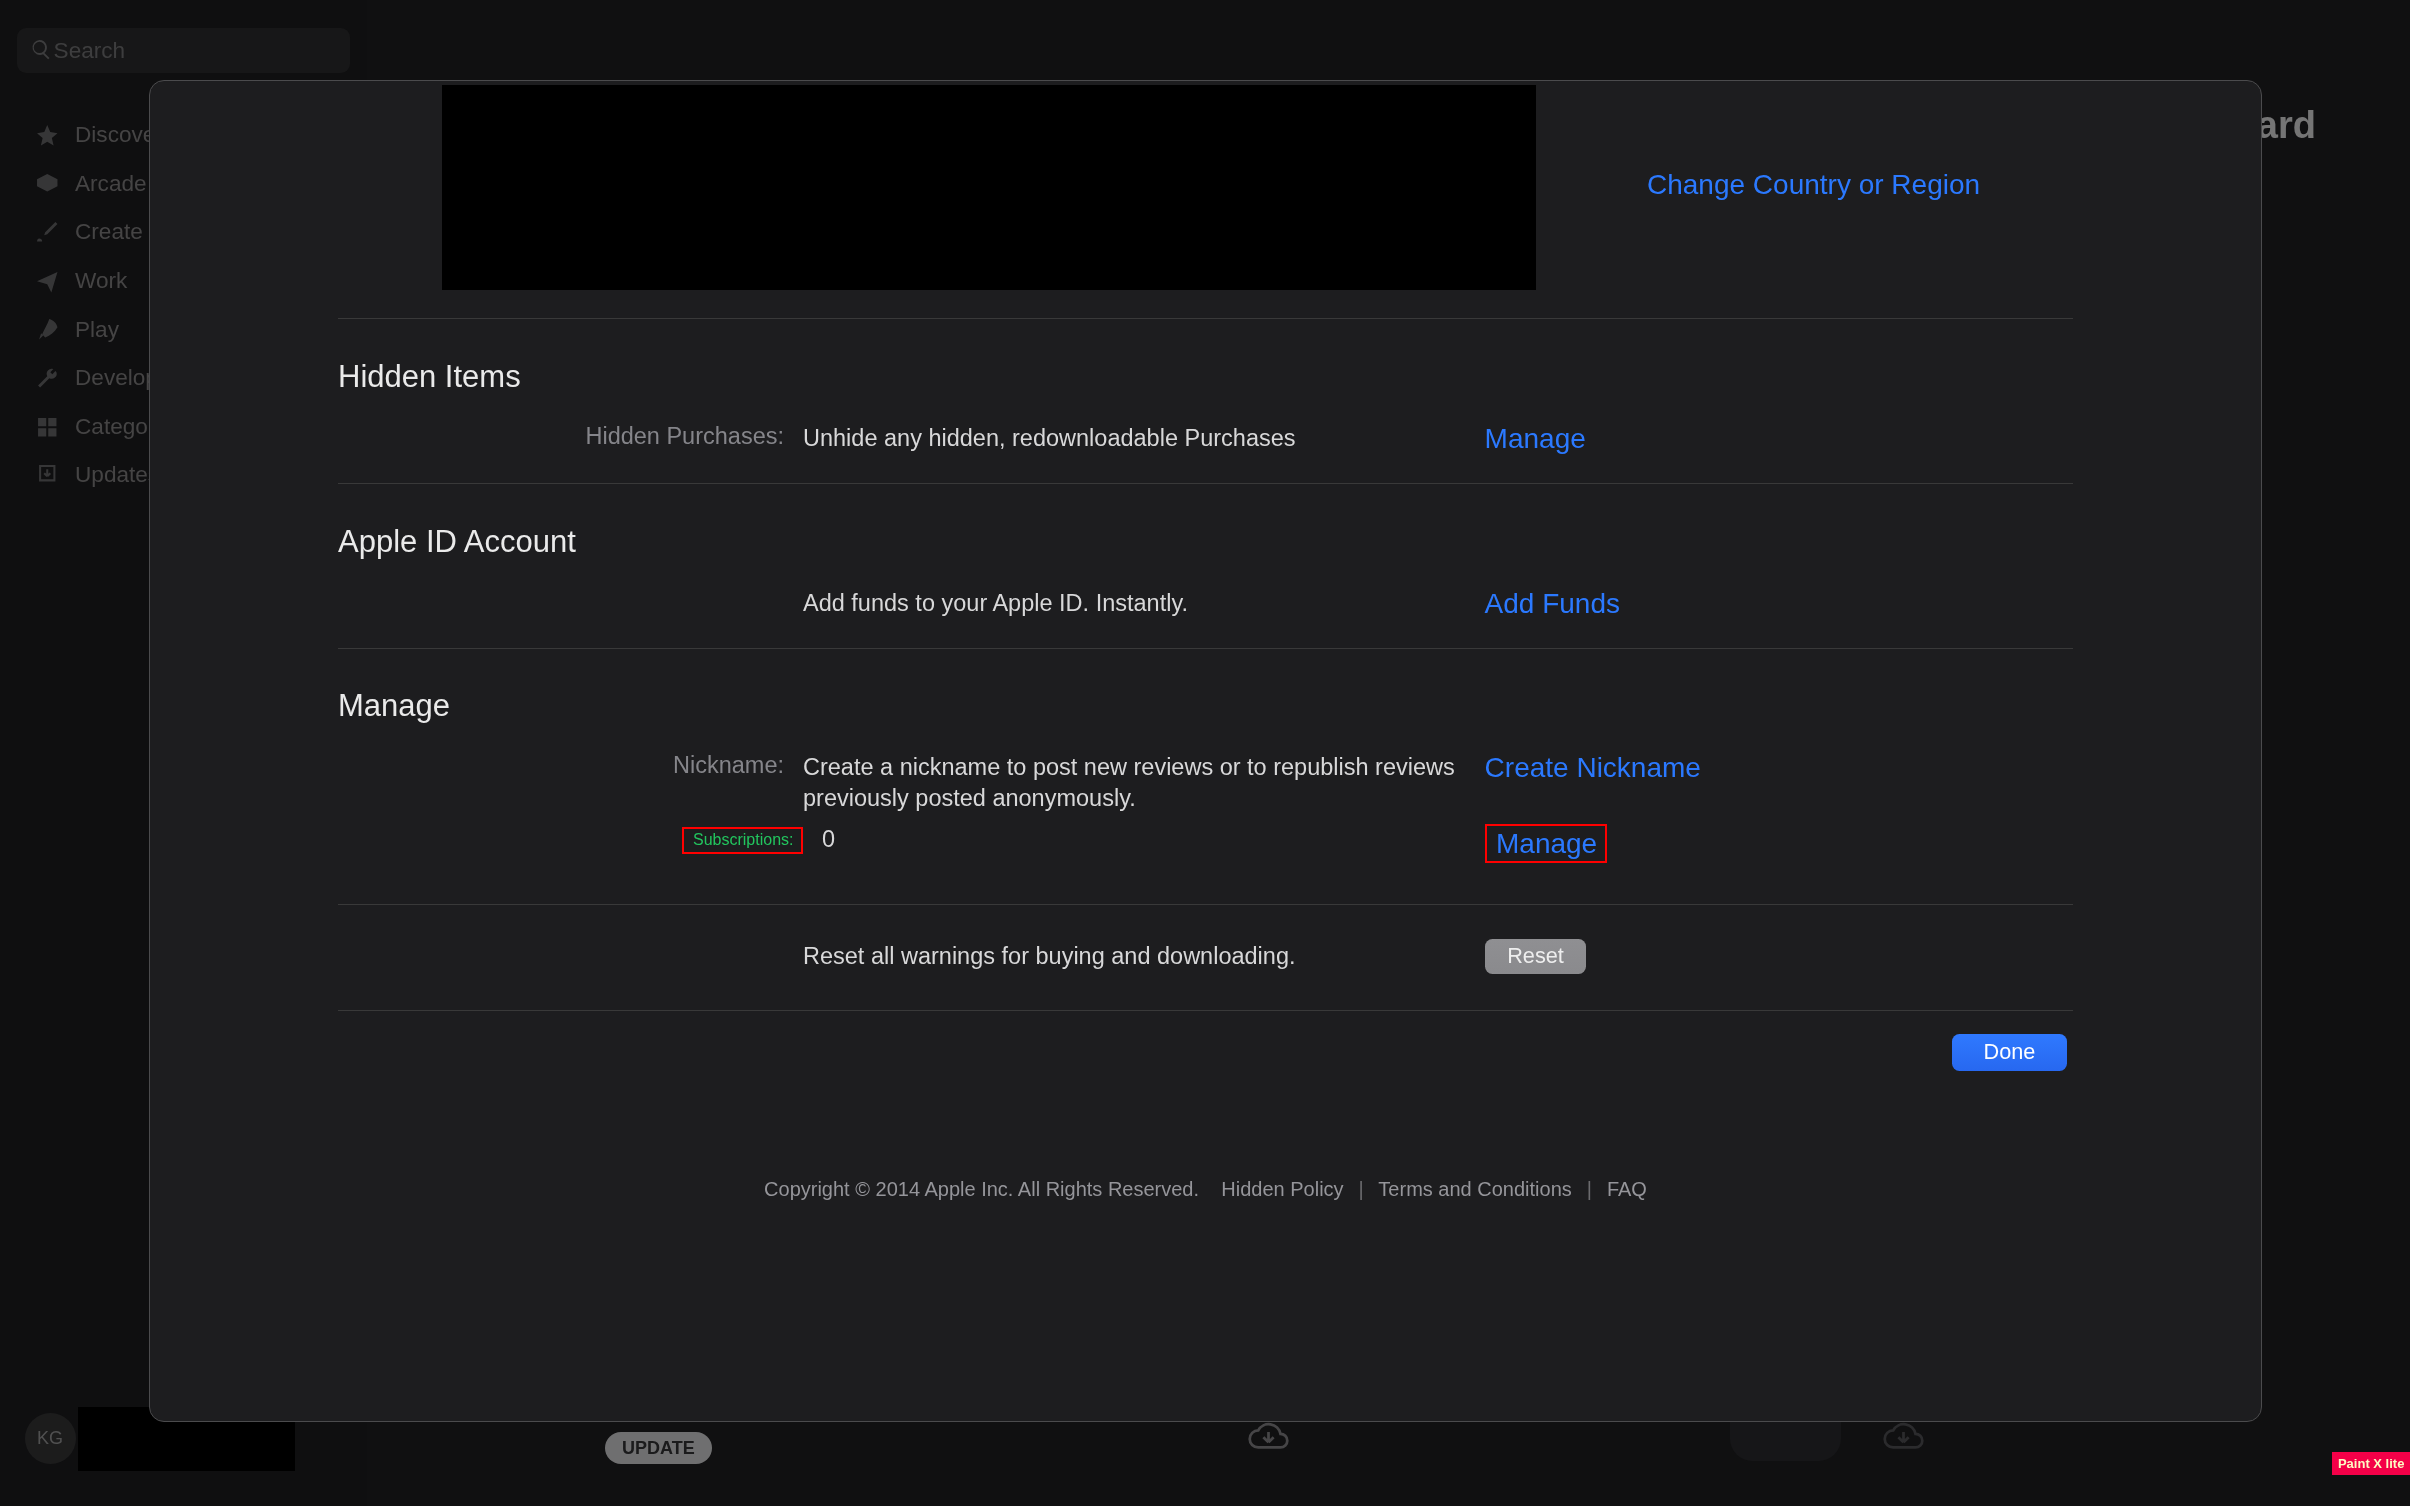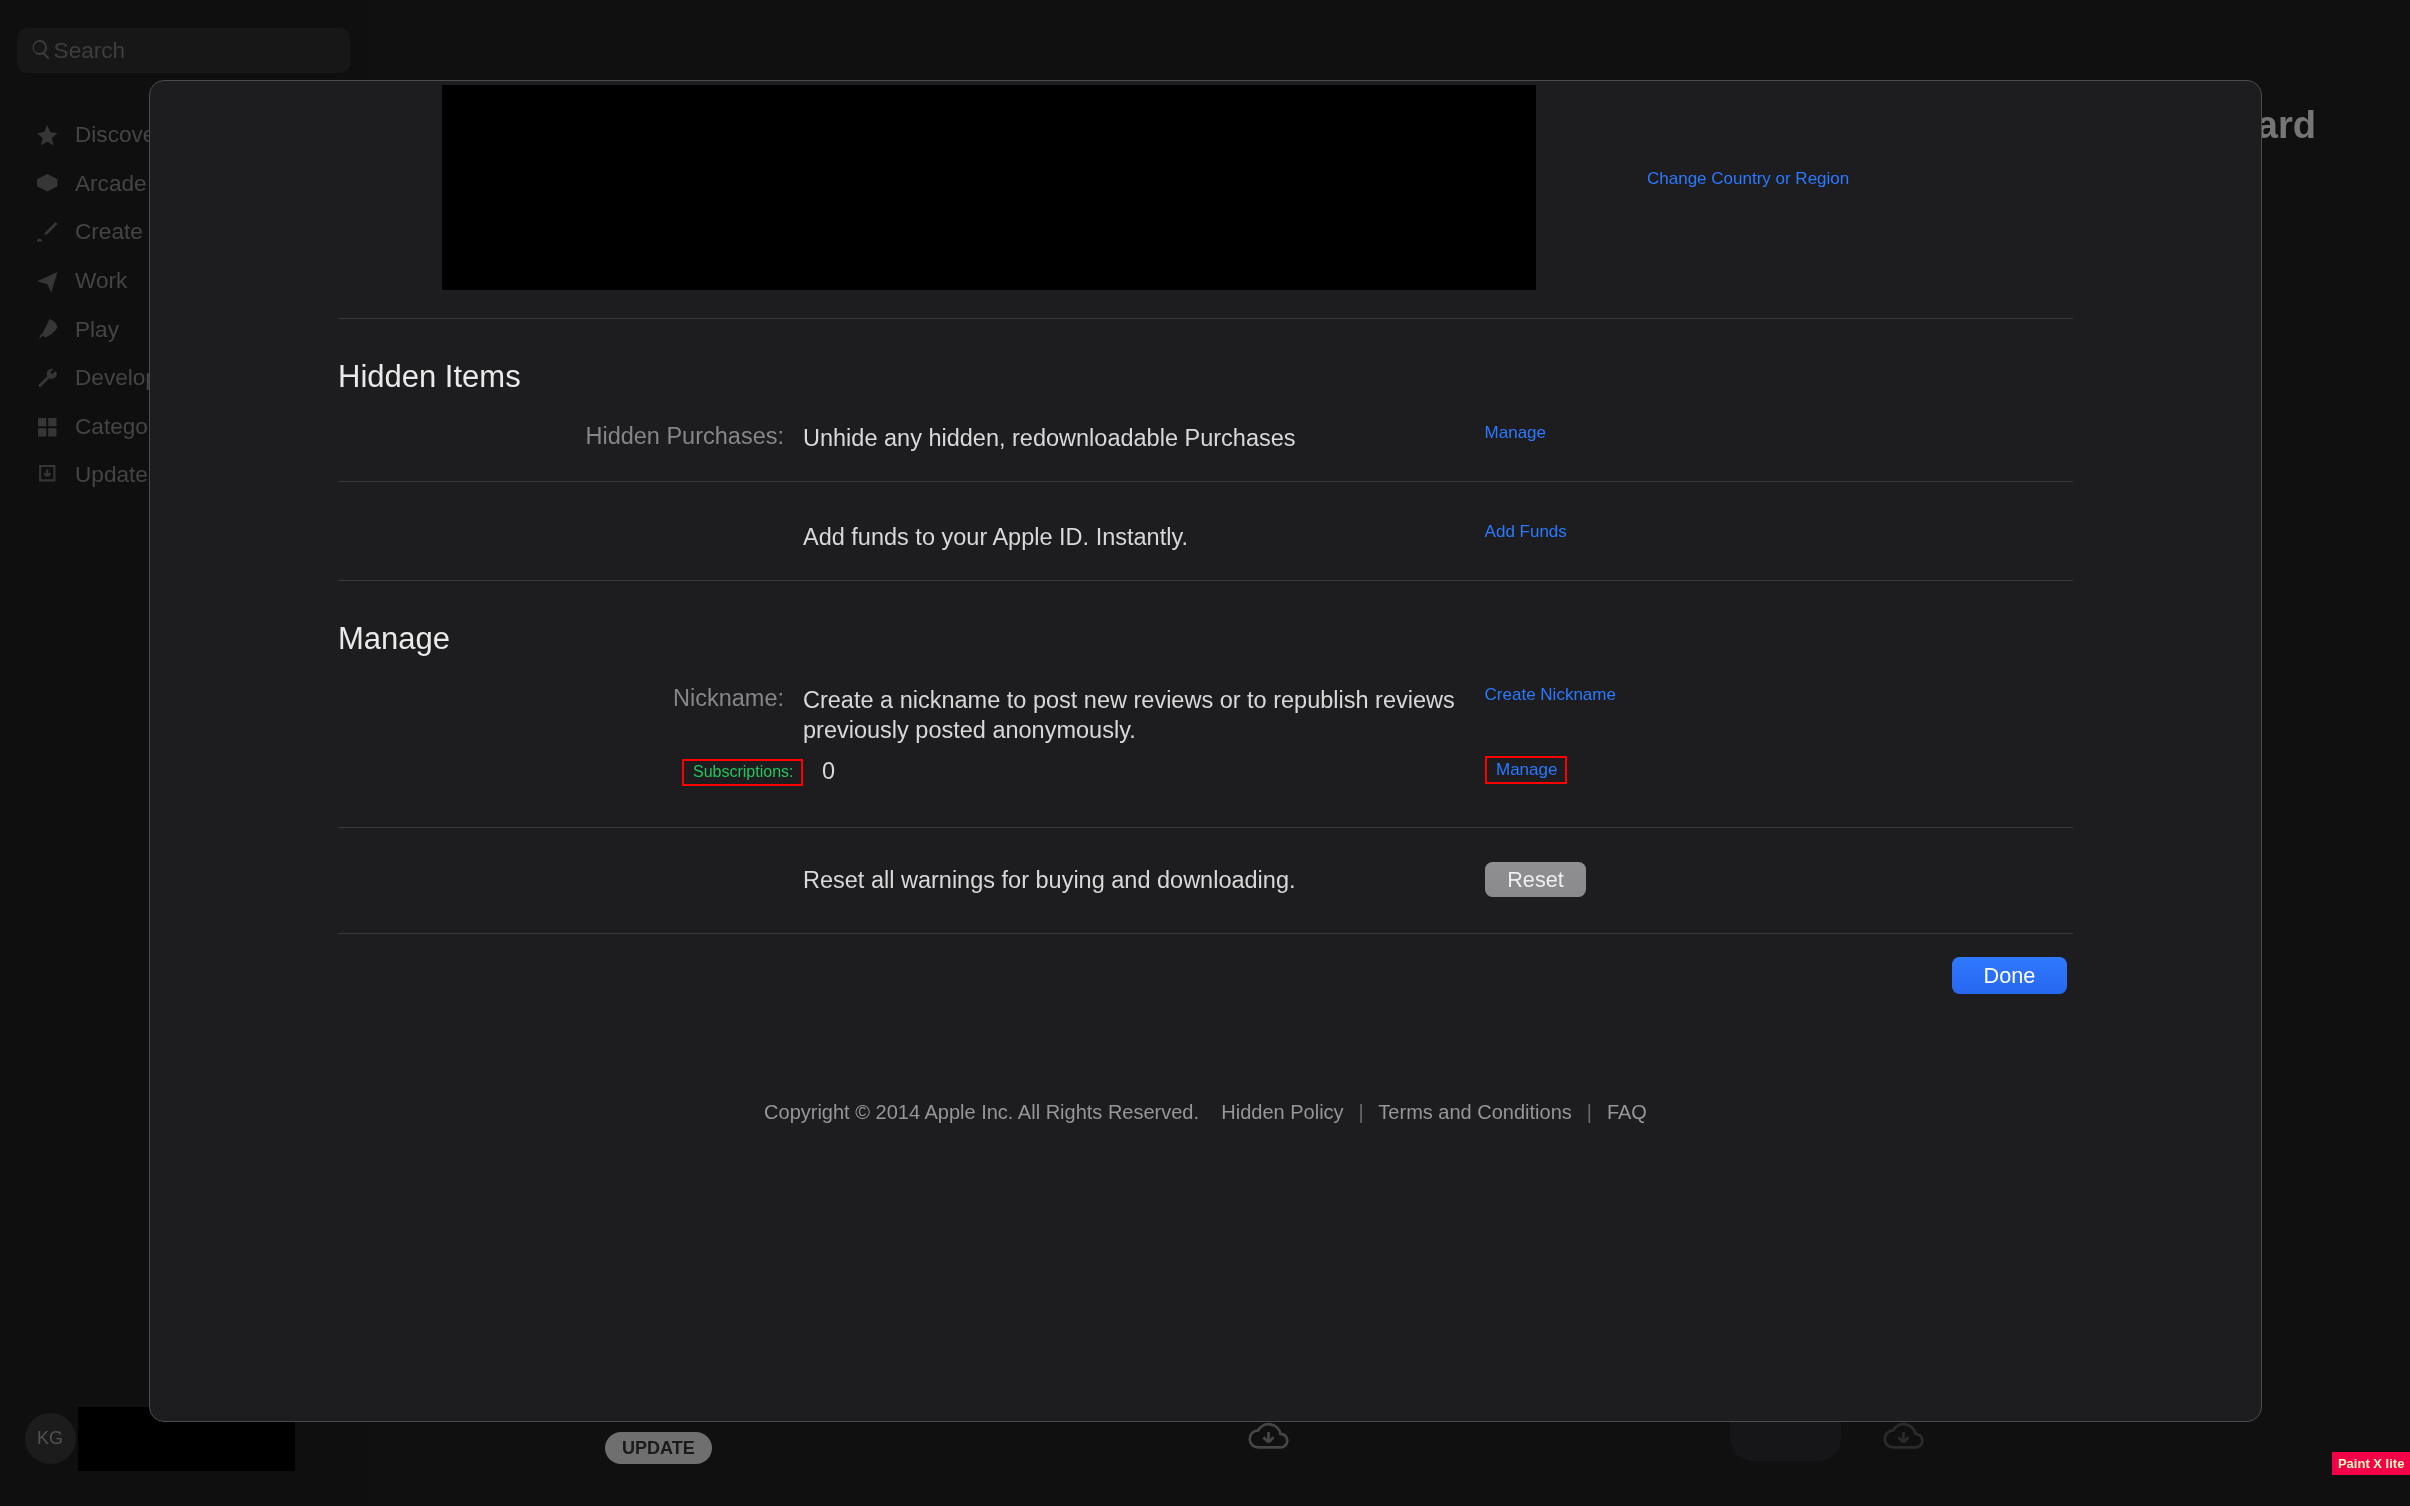--- a/index.html
+++ b/index.html
@@ -40,21 +40,21 @@
     
     .divider { height: 0.9px; background: #393939; margin: 28px 0 40px 0; }
     .divider.tight { margin: 22.6px 0 34px 0; }
     
     .section { padding-left: 0; }
     .section-title { font-size: 31px; font-weight: 500; color: #eaeaea; margin-bottom: 24.5px; }
     .row { display: flex; align-items: flex-start; margin-bottom: 11.3px; margin-top: 28px; }
     .row-label { width: 465px; min-width: 465px; text-align: right; color: #85858a; font-size: 23.5px; padding-right: 19px; }
     .row-desc { width: 659px; color: #d8d8d9; font-size: 23.5px; line-height: 1.28; }
     .row-action { margin-left: 22.6px; flex: 1; }
-    .link { color: #2b79ff; font-size: 17px; cursor: pointer; }
+    .link { color: #2b79ff; font-size: 28px; cursor: pointer; }
     
     .highlight-box { border: 2.8px solid #ff0000; padding: 2.8px 7.5px 2.8px 9.4px; display: inline-block; line-height: 1.05; }
     
     .reset-btn { background: linear-gradient(#8f8f92, #8a8a8d); color: #eee; font-size: 21.7px; padding: 4.7px 22.6px; border: none; border-radius: 7.5px; cursor: pointer; }
     .done-btn { background: linear-gradient(#2f79ff, #2768f0); color: #fff; font-size: 21.7px; padding: 5.6px 32px; border: none; border-radius: 7.5px; cursor: pointer; }
     .done-wrap { display: flex; justify-content: flex-end; padding-right: 5.6px; margin-top: 94px; }
     
     .footer { text-align: center; color: #95959a; font-size: 20px; padding-bottom: 21px; padding-top: 107px; }
     .footer a { color: #95959a; text-decoration: none; cursor: pointer; }
     .footer-sep { color: #6b6b6e; margin: 0 9.4px; }
@@ -182,20 +182,21 @@
       <div class="row">
         <div class="row-label">Hidden Purchases:</div>
         <div class="row-desc">Unhide any hidden, redownloadable Purchases</div>
         <div class="row-action"><a class="link">Manage</a></div>
       </div>
     </div>
 
     <div class="divider"></div>
 
     <div class="section">
+      <div class="section-title">Apple ID Account</div>
       <div class="row">
         <div class="row-label"></div>
         <div class="row-desc">Add funds to your Apple ID. Instantly.</div>
         <div class="row-action"><a class="link">Add Funds</a></div>
       </div>
     </div>
 
     <div class="divider"></div>
 
     <div class="section">

